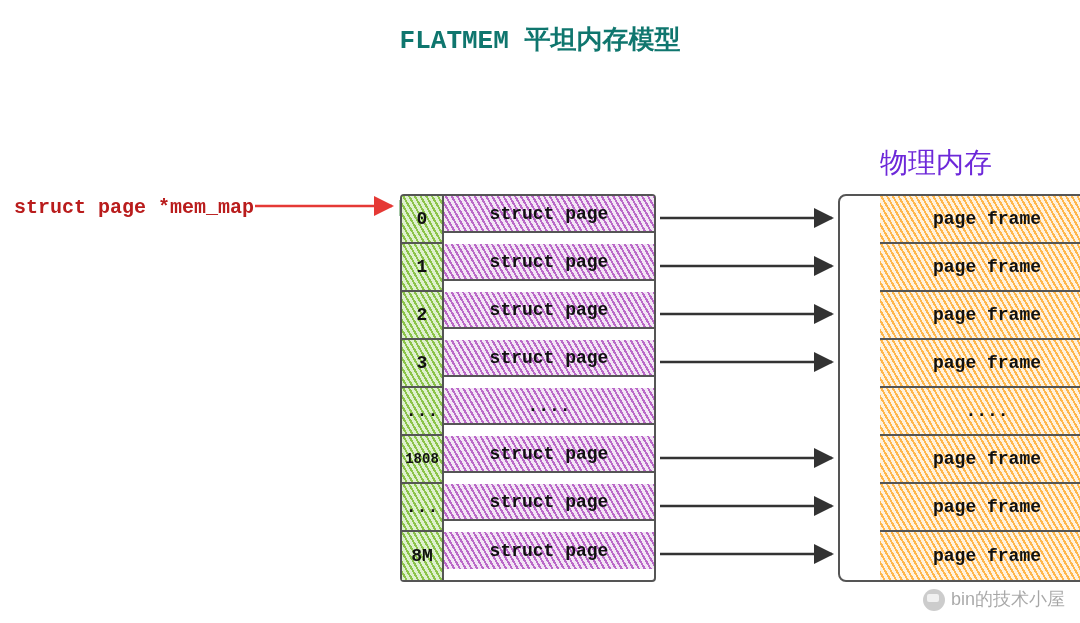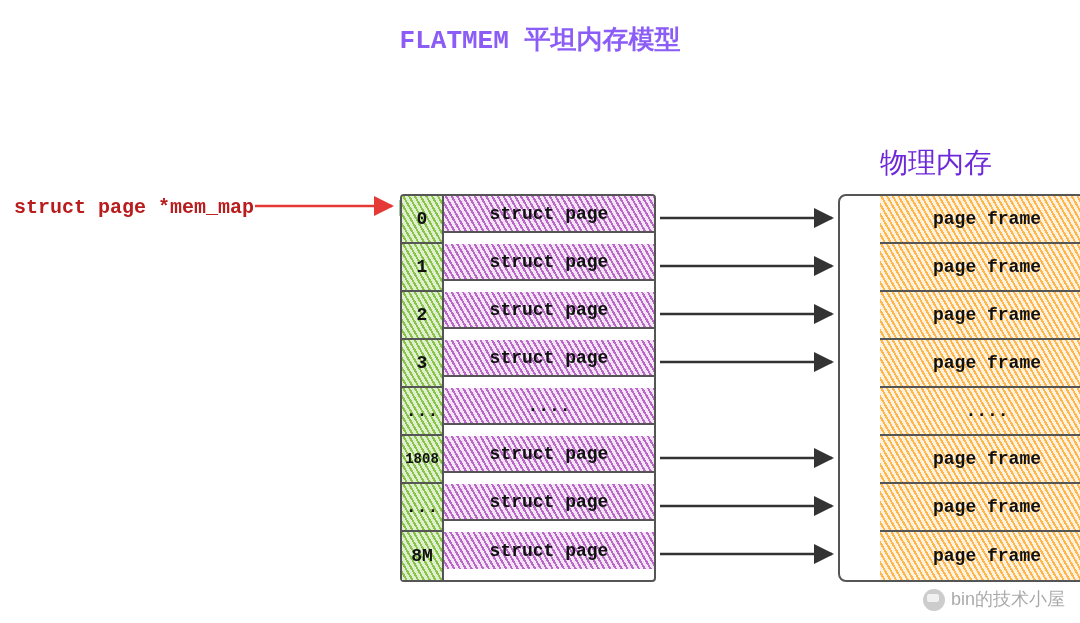--- a/index.html
+++ b/index.html
@@ -14,21 +14,21 @@
     overflow: hidden;
   }
   .title {
     position: absolute;
     top: 22px;
     left: 50%;
     transform: translateX(-50%);
     font-family: "Courier New", monospace;
     font-size: 26px;
     font-weight: 700;
-    color: #8b5cf6;
+    color: #0f766e;
   }
   .pointer-label {
     position: absolute;
     top: 196px;
     left: 14px;
     font-family: "Courier New", monospace;
     font-size: 20px;
     font-weight: 700;
     color: #b91c1c;
   }

